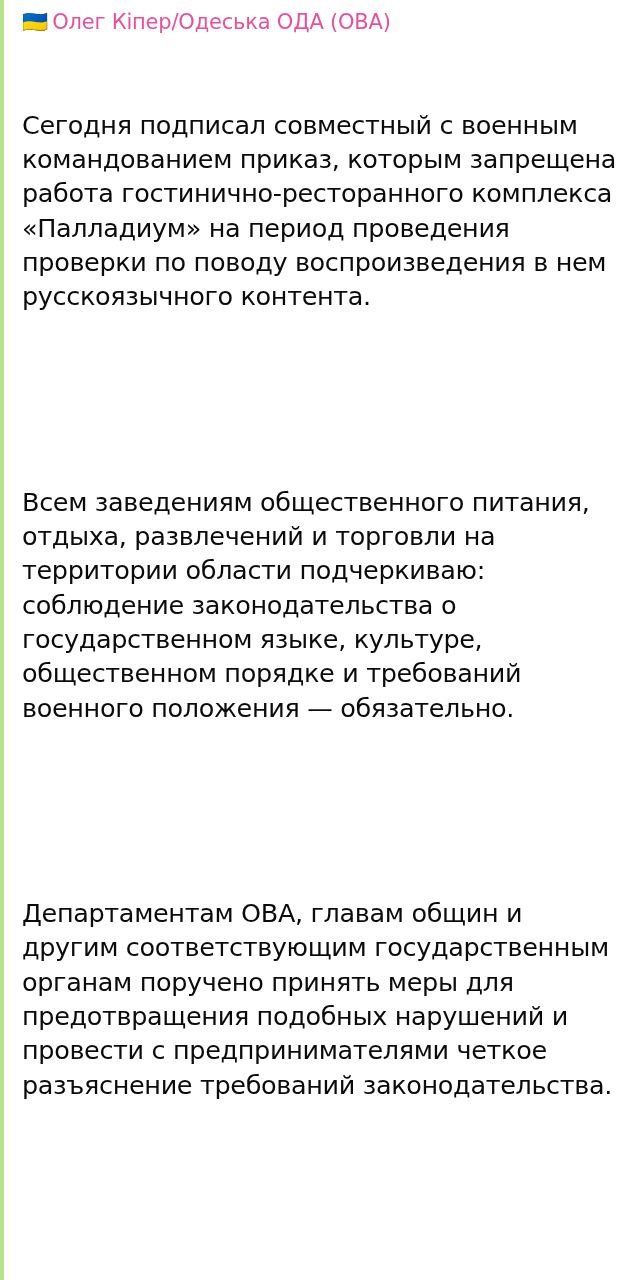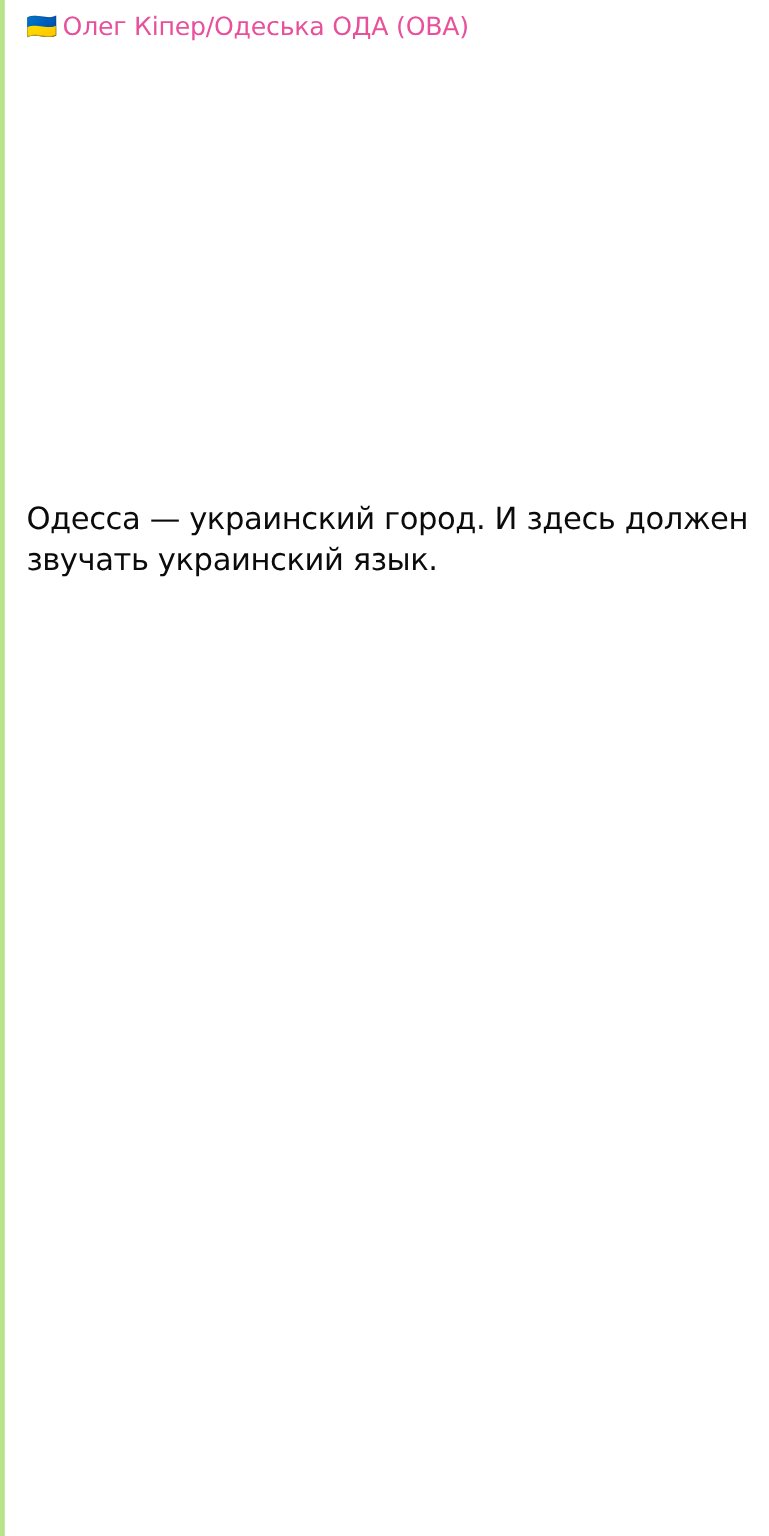--- a/index.html
+++ b/index.html
@@ -59,19 +59,22 @@
 <body>
 
 <div class="message-bubble" style="border-left-color: rgb(183, 228, 138);">
 
   <div class="author-line">
     <span class="flag-icon">🇺🇦</span>
     <span class="author-name" style="color: rgb(232, 80, 155);">Олег Кіпер/Одеська ОДА (ОВА)</span>
   </div>
 
   <div class="body-text">
+    <p class="para">Сегодня подписал совместный с военным командованием приказ, которым запрещена работа гостинично-ресторанного комплекса «Палладиум» на период проведения проверки по поводу воспроизведения в нем русскоязычного контента.</p>
     <div class="para-gap"></div>
+    <p class="para">Всем заведениям общественного питания, отдыха, развлечений и торговли на территории области подчеркиваю: соблюдение законодательства о государственном языке, культуре, общественном порядке и требований военного положения — обязательно.</p>
     <div class="para-gap"></div>
+    <p class="para">Департаментам ОВА, главам общин и другим соответствующим государственным органам поручено принять меры для предотвращения подобных нарушений и провести с предпринимателями четкое разъяснение требований законодательства.</p>
     <div class="para-gap"></div>
     <p class="para">Одесса — украинский город. И здесь должен звучать украинский язык.</p>
   </div>
 
 </div>
 
 </body></html>

